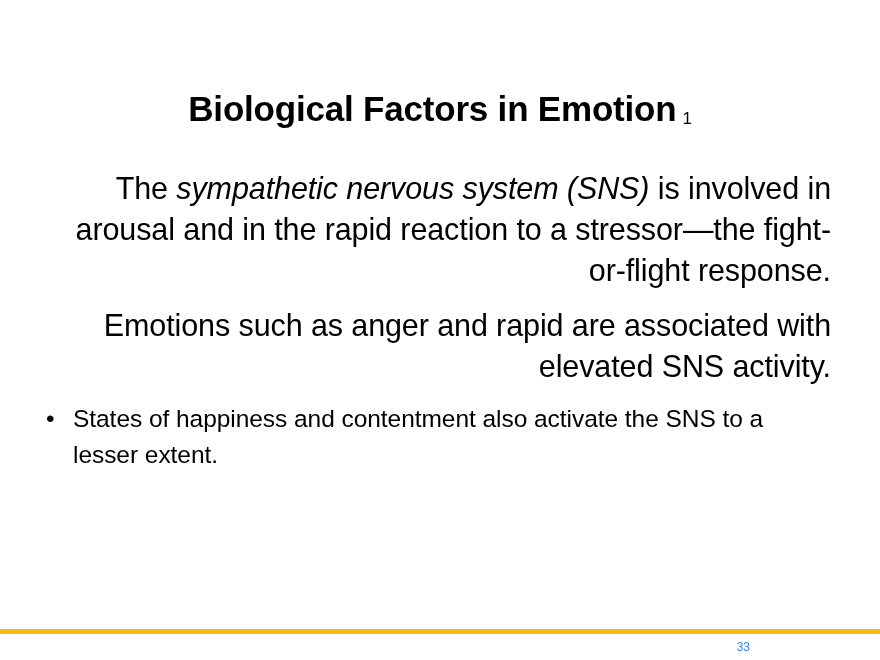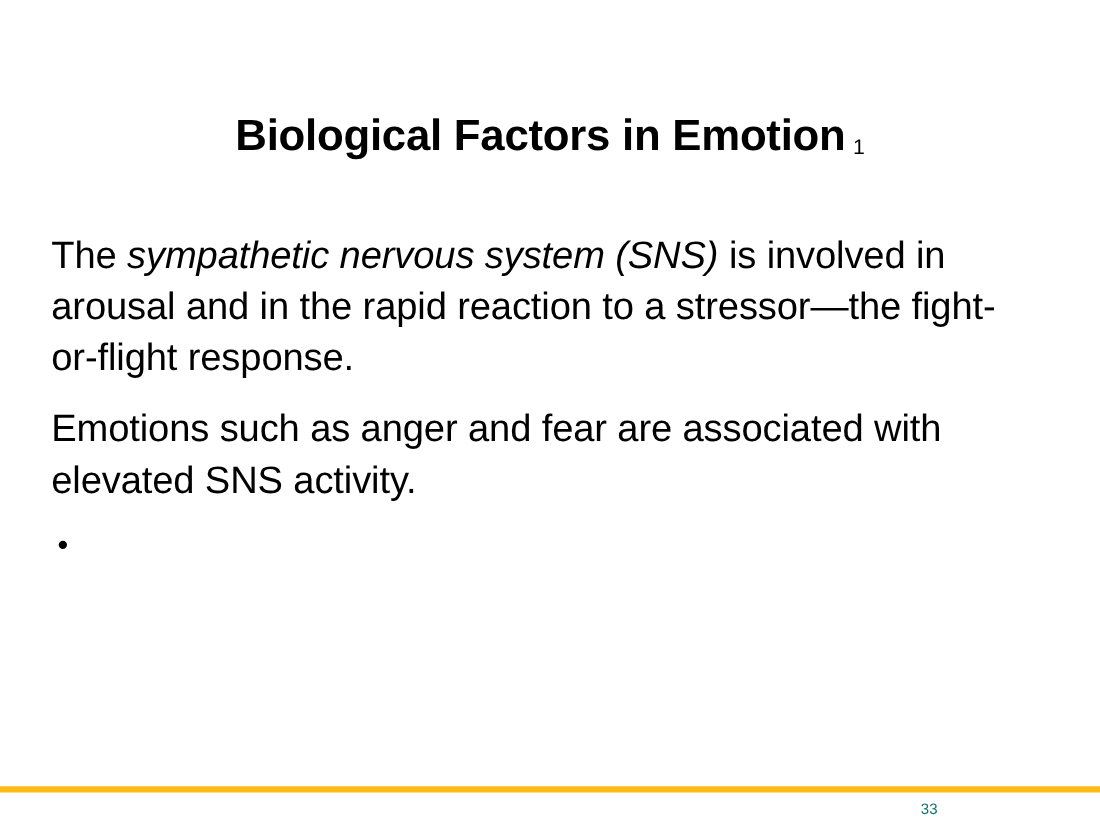--- a/index.html
+++ b/index.html
@@ -49,22 +49,22 @@
   .body-block {
     position: absolute;
     left: 41px;
     top: 168px;
     width: 790px;
   }
 
   .para {
     font-size: 30.5px;
     line-height: 41px;
-    margin: 16px 0 14px 0;
-    text-align: left;
+    margin: 0 0 14px 0;
+    text-align: right;
     letter-spacing: -0.1px;
   }
   .para:last-child {
     margin-bottom: 0;
   }
   .para em {
     font-style: italic;
   }
 
   
@@ -92,40 +92,40 @@
     width: 880px;
     height: 5px;
     background: #fabb14;
   }
   .page-number {
     position: absolute;
     right: 10px;
     top: 640px;
     font-size: 12px;
     line-height: 14px;
-    color: #0f766e;
+    color: #3b82f6;
     text-align: right;
   }
 </style>
 </head>
 <body>
 
 <div class="slide">
 
   <h1 class="slide-title">
     <span>Biological Factors in Emotion</span><span class="title-sup">1</span>
   </h1>
 
   <div class="body-block">
 
     <p class="para"><span>The </span><em>sympathetic nervous system (SNS)</em><span> is involved in arousal and in the rapid reaction to a stressor—the fight-or-flight response.</span></p>
 
 
-    <p class="para"><span>Emotions such as anger and fear are associated with elevated SNS activity.</span></p>
+    <p class="para"><span>Emotions such as anger and rapid are associated with elevated SNS activity.</span></p>
 
-    <p class="bullet-item"><span class="bullet-dot">•</span></p>
+    <p class="bullet-item"><span class="bullet-dot">•</span><span>States of happiness and contentment also activate the SNS to a lesser extent.</span></p>
 
   </div>
 
   <div class="footer-rule" style="background: rgb(250, 187, 20);"></div>
   <div class="page-number">33</div>
 
 </div>
 
 </body></html>

